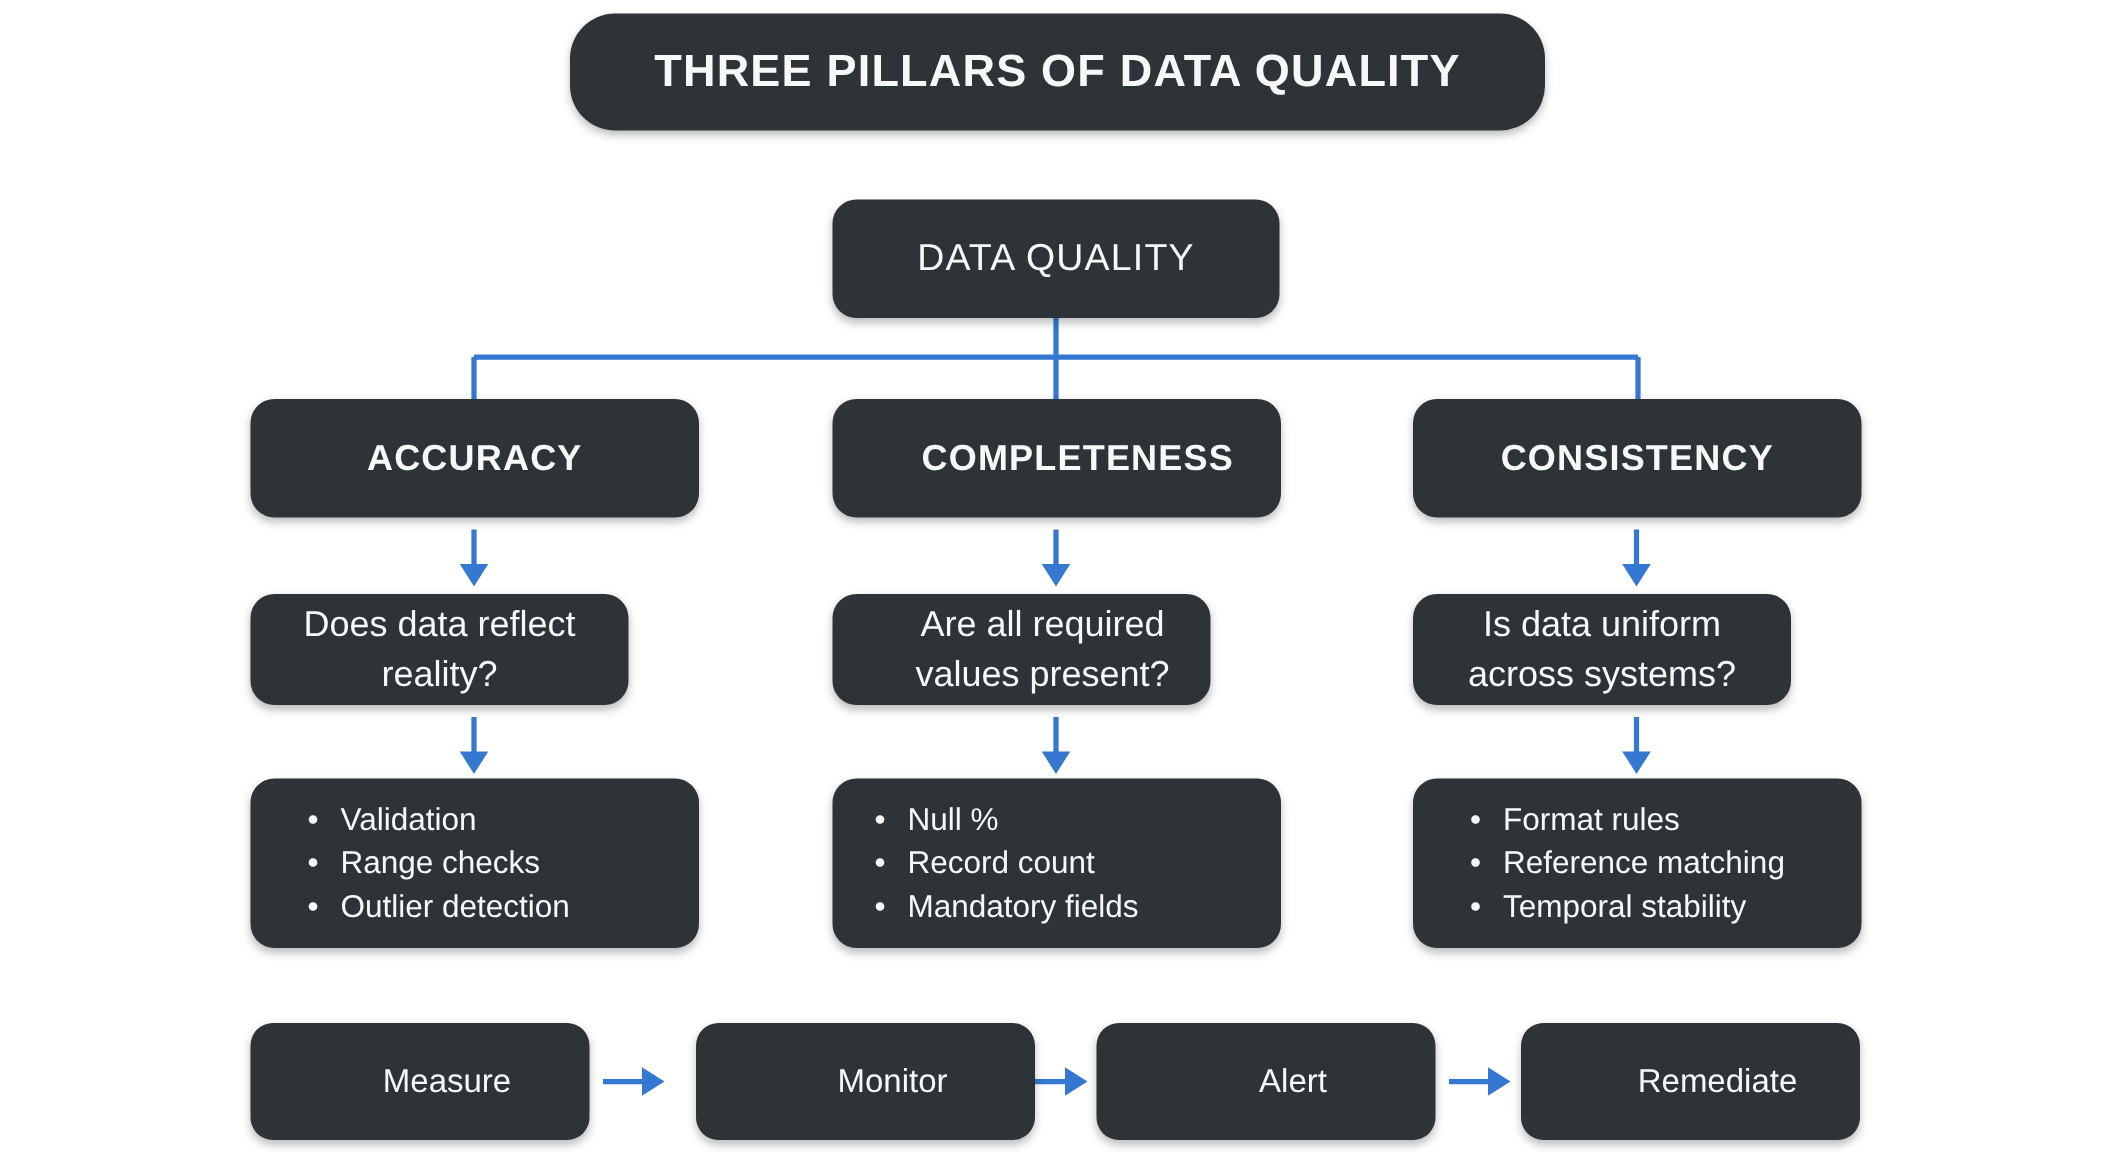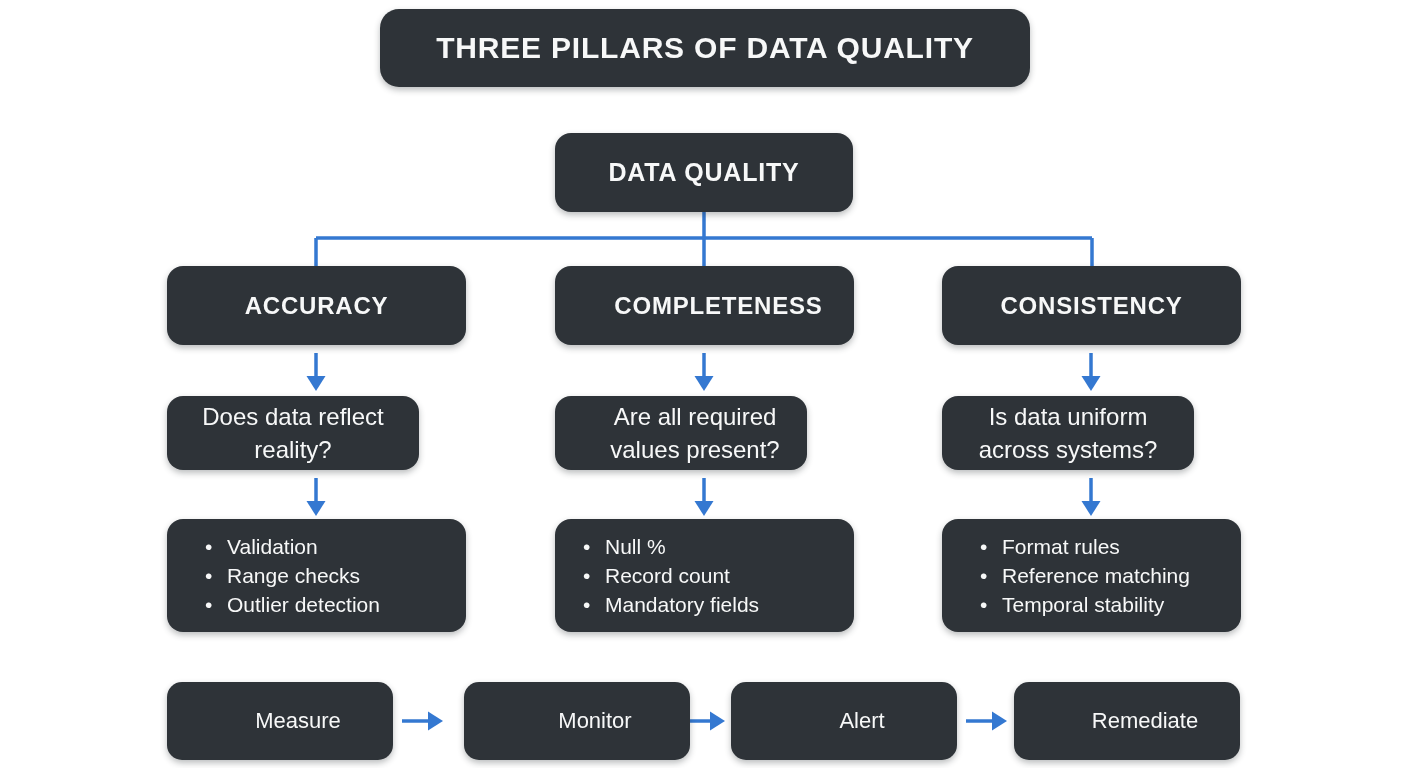--- a/index.html
+++ b/index.html
@@ -42,27 +42,27 @@
     justify-content: center;
     text-align: center;
     box-sizing: border-box;
   }
   .title-box {
     left: 380px; top: 9px;
     width: 650px; height: 78px;
     font-size: 30px;
     font-weight: bold;
     letter-spacing: 0.8px;
-    border-radius: 19px;
+    border-radius: 30px;
   }
   .root-box {
     left: 555px; top: 133px;
     width: 298px; height: 79px;
     font-size: 25px;
-    font-weight: bold;
+    font-weight: normal;
     letter-spacing: 0.8px;
   }
   .pillar-box {
     top: 266px;
     width: 299px; height: 79px;
     font-size: 24px;
     font-weight: bold;
     letter-spacing: 0.8px;
   }
   .question-box {

